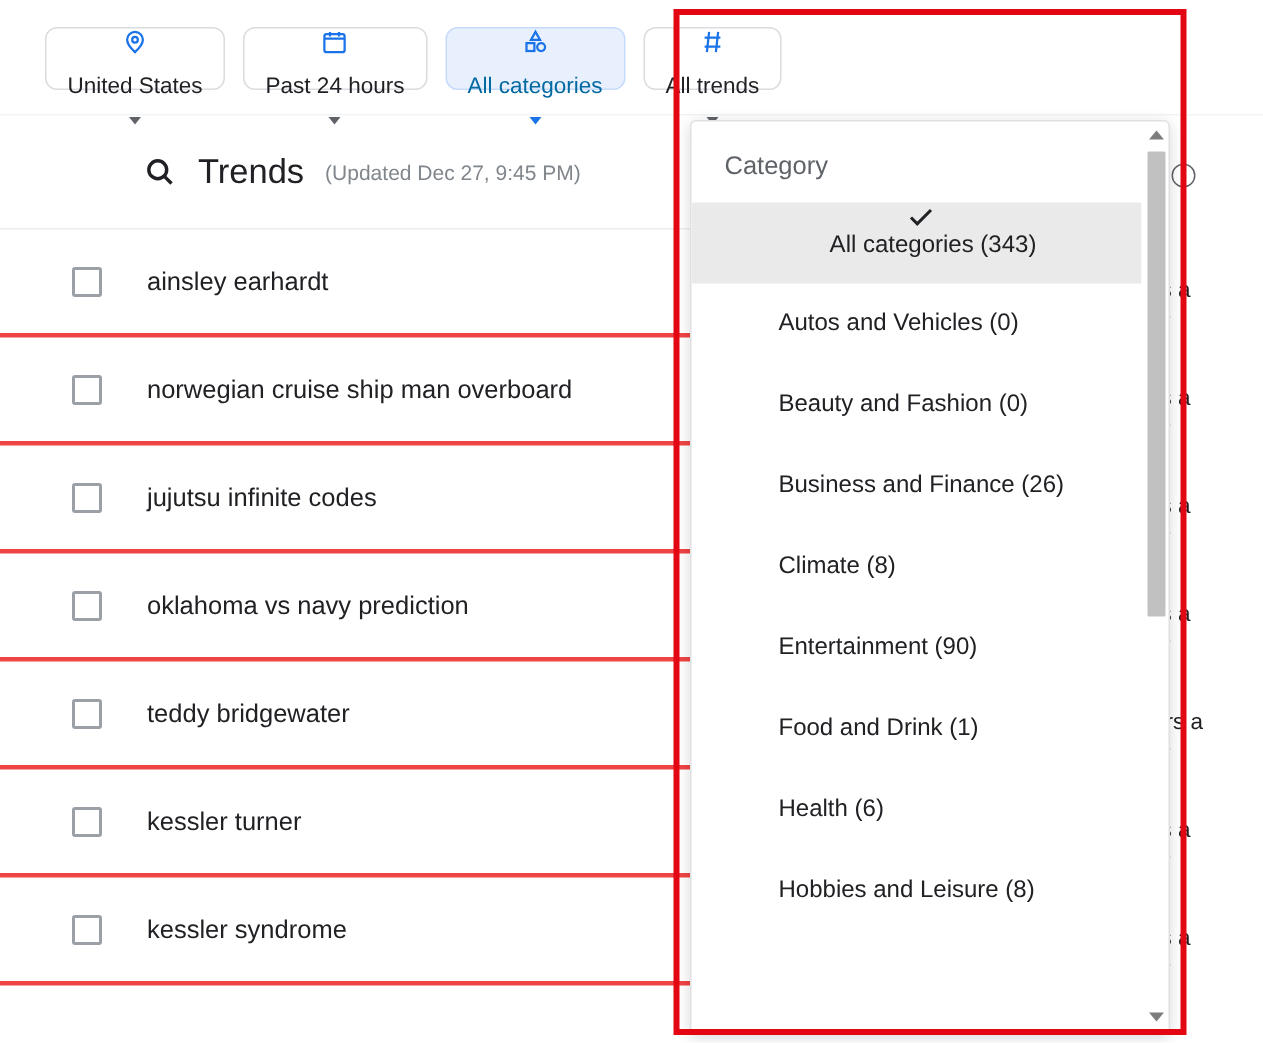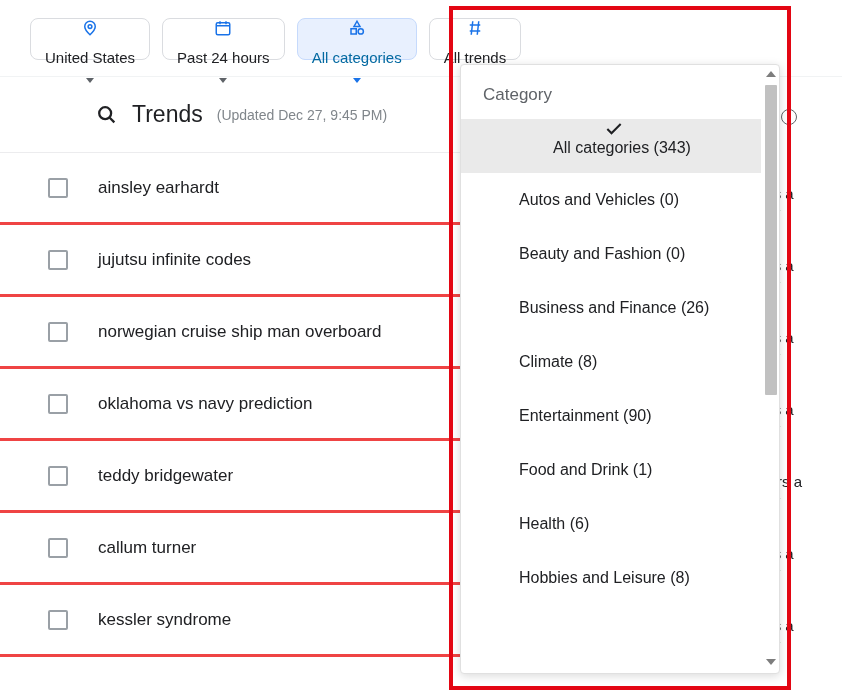--- a/index.html
+++ b/index.html
@@ -138,21 +138,21 @@
   }
   .right-line2 {
     font-size: 14px;
     color: #188038;
   }
 
   
   .menu {
     position: absolute;
     left: 460px;
-    top: 64px;
+    top: 80px;
     width: 320px;
     height: 610px;
     background: #fff;
     border: 1px solid #e0e0e0;
     border-radius: 4px;
     box-shadow: 0 2px 10px rgba(0,0,0,0.15);
     overflow: hidden;
   }
   .menu-inner {
     position: absolute;
@@ -278,37 +278,37 @@
       <span class="trend-title">Trends</span>
       <span class="trend-sub">(Updated Dec 27, 9:45 PM)</span>
     </div>
     <div id="trend-rows">
         <div class="trend-row">
           <span class="cb"></span>
           <span class="trend-term">ainsley earhardt</span>
         </div>
         <div class="trend-row">
           <span class="cb"></span>
+          <span class="trend-term">norwegian cruise ship man overboard</span>
+        </div>
+        <div class="trend-row">
+          <span class="cb"></span>
           <span class="trend-term">jujutsu infinite codes</span>
         </div>
         <div class="trend-row">
           <span class="cb"></span>
-          <span class="trend-term">norwegian cruise ship man overboard</span>
-        </div>
-        <div class="trend-row">
-          <span class="cb"></span>
           <span class="trend-term">oklahoma vs navy prediction</span>
         </div>
         <div class="trend-row">
           <span class="cb"></span>
           <span class="trend-term">teddy bridgewater</span>
         </div>
         <div class="trend-row">
           <span class="cb"></span>
-          <span class="trend-term">callum turner</span>
+          <span class="trend-term">kessler turner</span>
         </div>
         <div class="trend-row">
           <span class="cb"></span>
           <span class="trend-term">kessler syndrome</span>
         </div>
       </div>
   </div>
 
   <div class="right-col">
     <div class="right-head">

